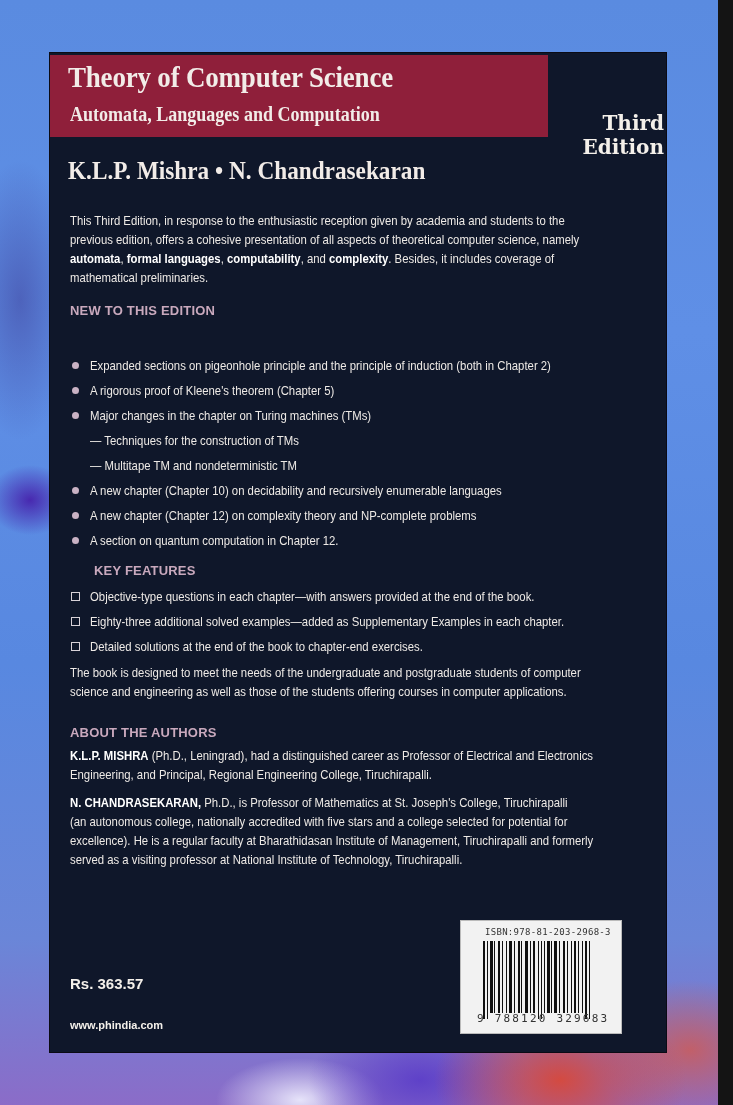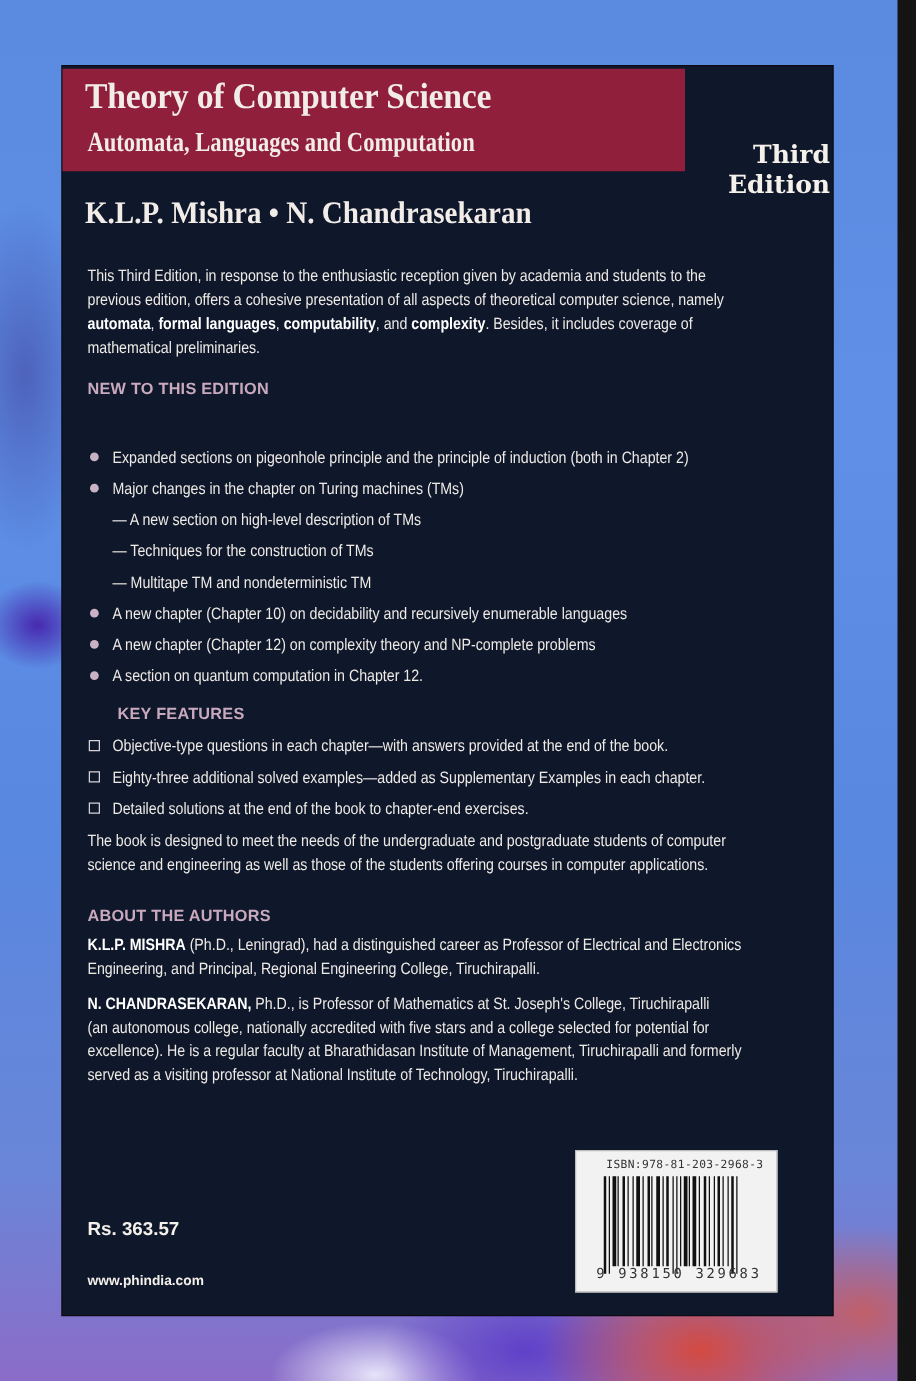--- a/index.html
+++ b/index.html
@@ -121,24 +121,25 @@
   </div>
 
   <div class="section-head" style="top:250px;">NEW TO THIS EDITION</div>
   <div class="list" style="top:272px;margin-top:28px;">
     <div class="li">
         <span class="bullet"></span>
         <span class="txt">Expanded sections on pigeonhole principle and the principle of induction (both in Chapter 2)</span>
       </div>
     <div class="li">
         <span class="bullet"></span>
+        <span class="txt">A rigorous proof of Kleene's theorem (Chapter 5)</span>
+      </div>
+    <div class="li">
+        <span class="bullet"></span>
         <span class="txt">Major changes in the chapter on Turing machines (TMs)</span>
-      </div>
-    <div class="li sub">
-        <span class="txt">— A new section on high-level description of TMs</span>
       </div>
     <div class="li sub">
         <span class="txt">— Techniques for the construction of TMs</span>
       </div>
     <div class="li sub">
         <span class="txt">— Multitape TM and nondeterministic TM</span>
       </div>
     <div class="li">
         <span class="bullet"></span>
         <span class="txt">A new chapter (Chapter 10) on decidability and recursively enumerable languages</span>
@@ -211,18 +212,18 @@
       <span style="width:1px;margin-right:3px"></span>
         <span style="width:2px;margin-right:2px"></span>
       <span style="width:1px;margin-right:3px"></span>
         <span style="width:1px;margin-right:2px"></span>
       <span style="width:2px;margin-right:2px"></span>
         <span style="width:1px;margin-right:3px"></span>
       <span style="width:1px;margin-right:2px"></span>
         <span style="width:2px;margin-right:2px;height:78px"></span>
       <span style="width:1px;margin-right:2px;height:78px"></span>
     </div>
-    <div class="isbn-digits">9 938150 329683</div>
+    <div class="isbn-digits">9 788120 329683</div>
   </div>
 
   <div class="price">Rs. 363.57</div>
   <div class="website">www.phindia.com</div>
 </div>
 
 </body></html>

